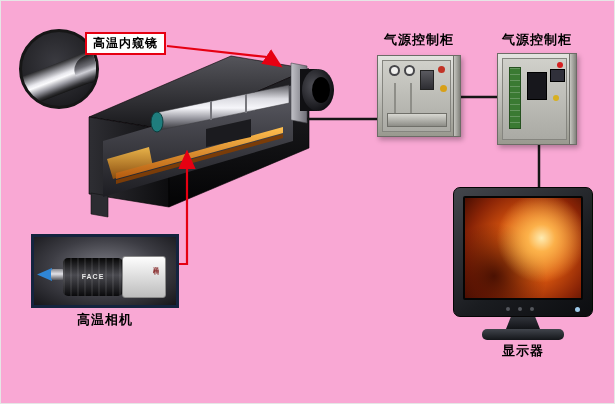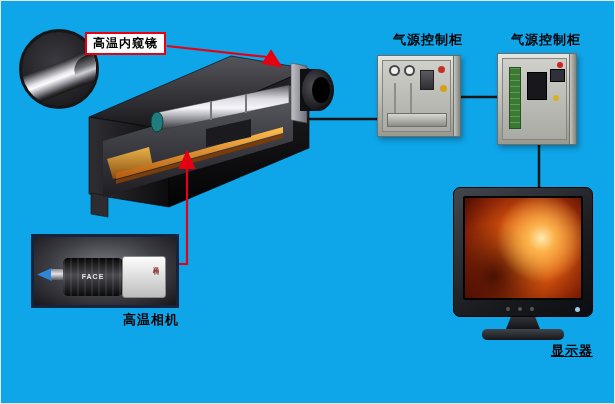--- a/index.html
+++ b/index.html
@@ -1,26 +1,26 @@
 <!DOCTYPE html>
 <html><head>
 <meta charset="utf-8">
 <style>
   * { box-sizing: border-box; margin: 0; padding: 0; }
   body { background: #ffffff; font-family: "Liberation Sans", "DejaVu Sans", sans-serif; }
 
   .stage {
     position: relative; width: 615px; height: 404px;
-    background: #0ea5e9; border: 1px solid #e6e6e6; overflow: hidden;
+    background: #f9a8d4; border: 1px solid #e6e6e6; overflow: hidden;
   }
   .wiring { position: absolute; left: 0; top: 0; width: 615px; height: 404px; }
 
   .diagram-label {
     position: absolute; font-size: 13px; font-weight: 700; color: #000;
-    text-align: right; letter-spacing: 1px; white-space: nowrap;
+    text-align: center; letter-spacing: 1px; white-space: nowrap;
   }
 
   
   .endo-photo {
     position: absolute; left: 18px; top: 28px; width: 80px; height: 80px;
     border-radius: 50%; border: 3px solid #161616; overflow: hidden;
     background: radial-gradient(circle at 45% 40%, #3a3a40 0%, #232327 60%, #101013 100%);
   }
   .scope-tube {
     position: absolute; left: -20px; top: 32px; width: 112px; height: 30px;
@@ -274,15 +274,15 @@
     <div class="monitor-screen"></div>
     <div class="monitor-btns">
       <span></span>
       <span></span>
       <span></span>
     </div>
     <div class="monitor-led"></div>
   </div>
   <div class="monitor-neck"></div>
   <div class="monitor-base"></div>
-  <div class="diagram-label" style="left:452px; top:341px; width:140px;text-decoration:underline;">显示器</div>
+  <div class="diagram-label" style="left:452px; top:341px; width:140px;">显示器</div>
 
 </div>
 
 </body></html>

